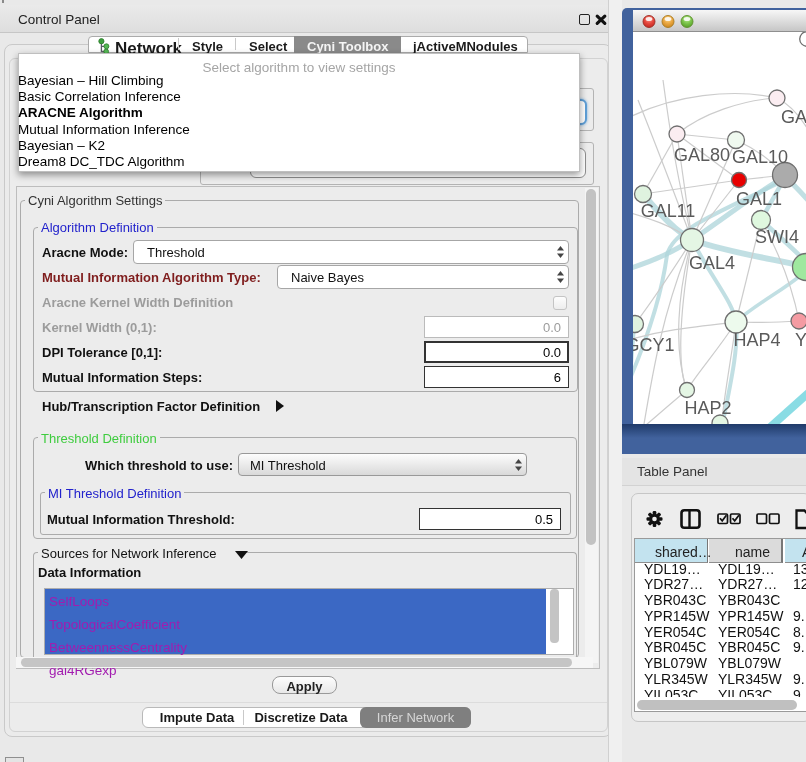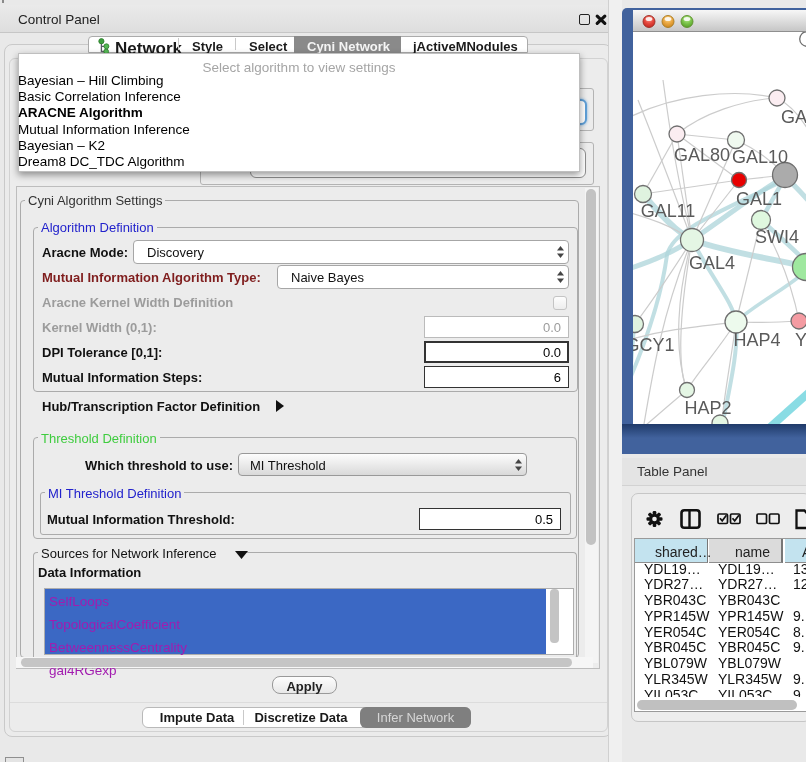--- a/index.html
+++ b/index.html
@@ -23,21 +23,21 @@
 <div class="ab" style="left:4px;top:44px;width:608px;height:693px;background:#EBEBEB;border:1px solid #C9C9C9;border-radius:8px;"></div>
 <div class="ab" style="left:9px;top:58px;width:599px;height:674px;background:#ECECEC;border:1px solid #D2D2D2;border-radius:6px;"></div>
 
 <div class="ab" style="left:88px;top:35.5px;width:440px;height:17px;background:#FFF;border:1px solid #ABABAB;border-radius:4px 4px 0 0;"></div>
 <div class="ab" style="left:294px;top:35.5px;width:107px;height:17px;background:#8A8A8A;"></div>
 <div class="ab b" style="left:115px;top:38.5px;font-size:17px;color:#1A1A1A;">Network</div>
 <div class="ab" style="left:178px;top:38px;width:1px;height:12px;background:#C9C9C9;"></div>
 <div class="ab b" style="left:192px;top:38.5px;font-size:13px;color:#1A1A1A;">Style</div>
 <div class="ab" style="left:235px;top:38px;width:1px;height:12px;background:#C9C9C9;"></div>
 <div class="ab b" style="left:249px;top:38.5px;font-size:13px;color:#1A1A1A;">Select</div>
-<div class="ab b" style="left:307px;top:38.5px;font-size:13px;color:#F5F5F5;">Cyni Network</div>
+<div class="ab b" style="left:307px;top:38.5px;font-size:13px;color:#F5F5F5;">Cyni Toolbox</div>
 <div class="ab b" style="left:413px;top:38.5px;font-size:13px;color:#1A1A1A;">jActiveMNodules</div>
 
 <svg class="ab" style="left:96px;top:37px;" width="15" height="16" viewBox="0 0 15 16">
 <path d="M5.4 4.2 L5.4 15 M5.4 9.3 L10.4 9.3 M5.4 14.5 L10.2 14.5" stroke="#5A5A66" stroke-width="1.3" fill="none"></path>
 <circle cx="5.4" cy="4.2" r="2.6" fill="#3FA03F" stroke="#2A7A2A" stroke-width="0.8"></circle>
 <circle cx="10.4" cy="9.3" r="2.5" fill="#55B855" stroke="#2A7A2A" stroke-width="0.8"></circle>
 <circle cx="10.2" cy="14.5" r="2.4" fill="#55B855" stroke="#2A7A2A" stroke-width="0.8"></circle>
 </svg>
 
 <div class="ab" style="left:16px;top:186px;width:584px;height:483px;border:1px solid #BDBDBD;background:#ECECEC;"></div>
@@ -46,21 +46,21 @@
 <div class="ab" style="left:586px;top:189px;width:10px;height:356px;background:#C2C2C2;border-radius:5px;"></div>
 
 <div class="ab" style="left:20px;top:200px;width:559px;height:458px;border:1px solid #ABABAB;border-radius:4px;"></div>
 <div class="ab" style="left:25px;top:193px;background:#ECECEC;padding:0 3px;font-size:13px;color:#333;">Cyni Algorithm Settings</div>
 
 <div class="ab" style="left:33px;top:227px;width:545px;height:165px;border:1px solid #ABABAB;border-radius:4px;"></div>
 <div class="ab" style="left:38px;top:220px;background:#ECECEC;padding:0 3px;font-size:13px;color:#2222CC;">Algorithm Definition</div>
 
 <div class="ab b" style="left:42px;top:245px;font-size:13px;color:#111;">Aracne Mode:</div>
 <div class="ab" style="left:133px;top:240px;width:436px;height:24px;background:#FFF;border:1px solid #A6A6A6;border-radius:4px;"></div>
-<div class="ab" style="left:147px;top:245px;font-size:13px;color:#111;">Discovery</div>
+<div class="ab" style="left:147px;top:245px;font-size:13px;color:#111;">Threshold</div>
 <svg class="ab" style="left:555px;top:245px;" width="11" height="14" viewBox="0 0 11 14">
     <path d="M5.5 1 L9 5.5 L2 5.5 Z" fill="#444"></path>
     <path d="M5.5 13 L9 8.5 L2 8.5 Z" fill="#444"></path>
   </svg>
 
 <div class="ab b" style="left:42px;top:270px;font-size:13px;color:#7f1d1d;">Mutual Information Algorithm Type:</div>
 <div class="ab" style="left:277px;top:265px;width:292px;height:24px;background:#FFF;border:1px solid #A6A6A6;border-radius:4px;"></div>
 <div class="ab" style="left:291px;top:270px;font-size:13px;color:#111;">Naive Bayes</div>
 <svg class="ab" style="left:555px;top:270px;" width="11" height="14" viewBox="0 0 11 14">
     <path d="M5.5 1 L9 5.5 L2 5.5 Z" fill="#444"></path>

